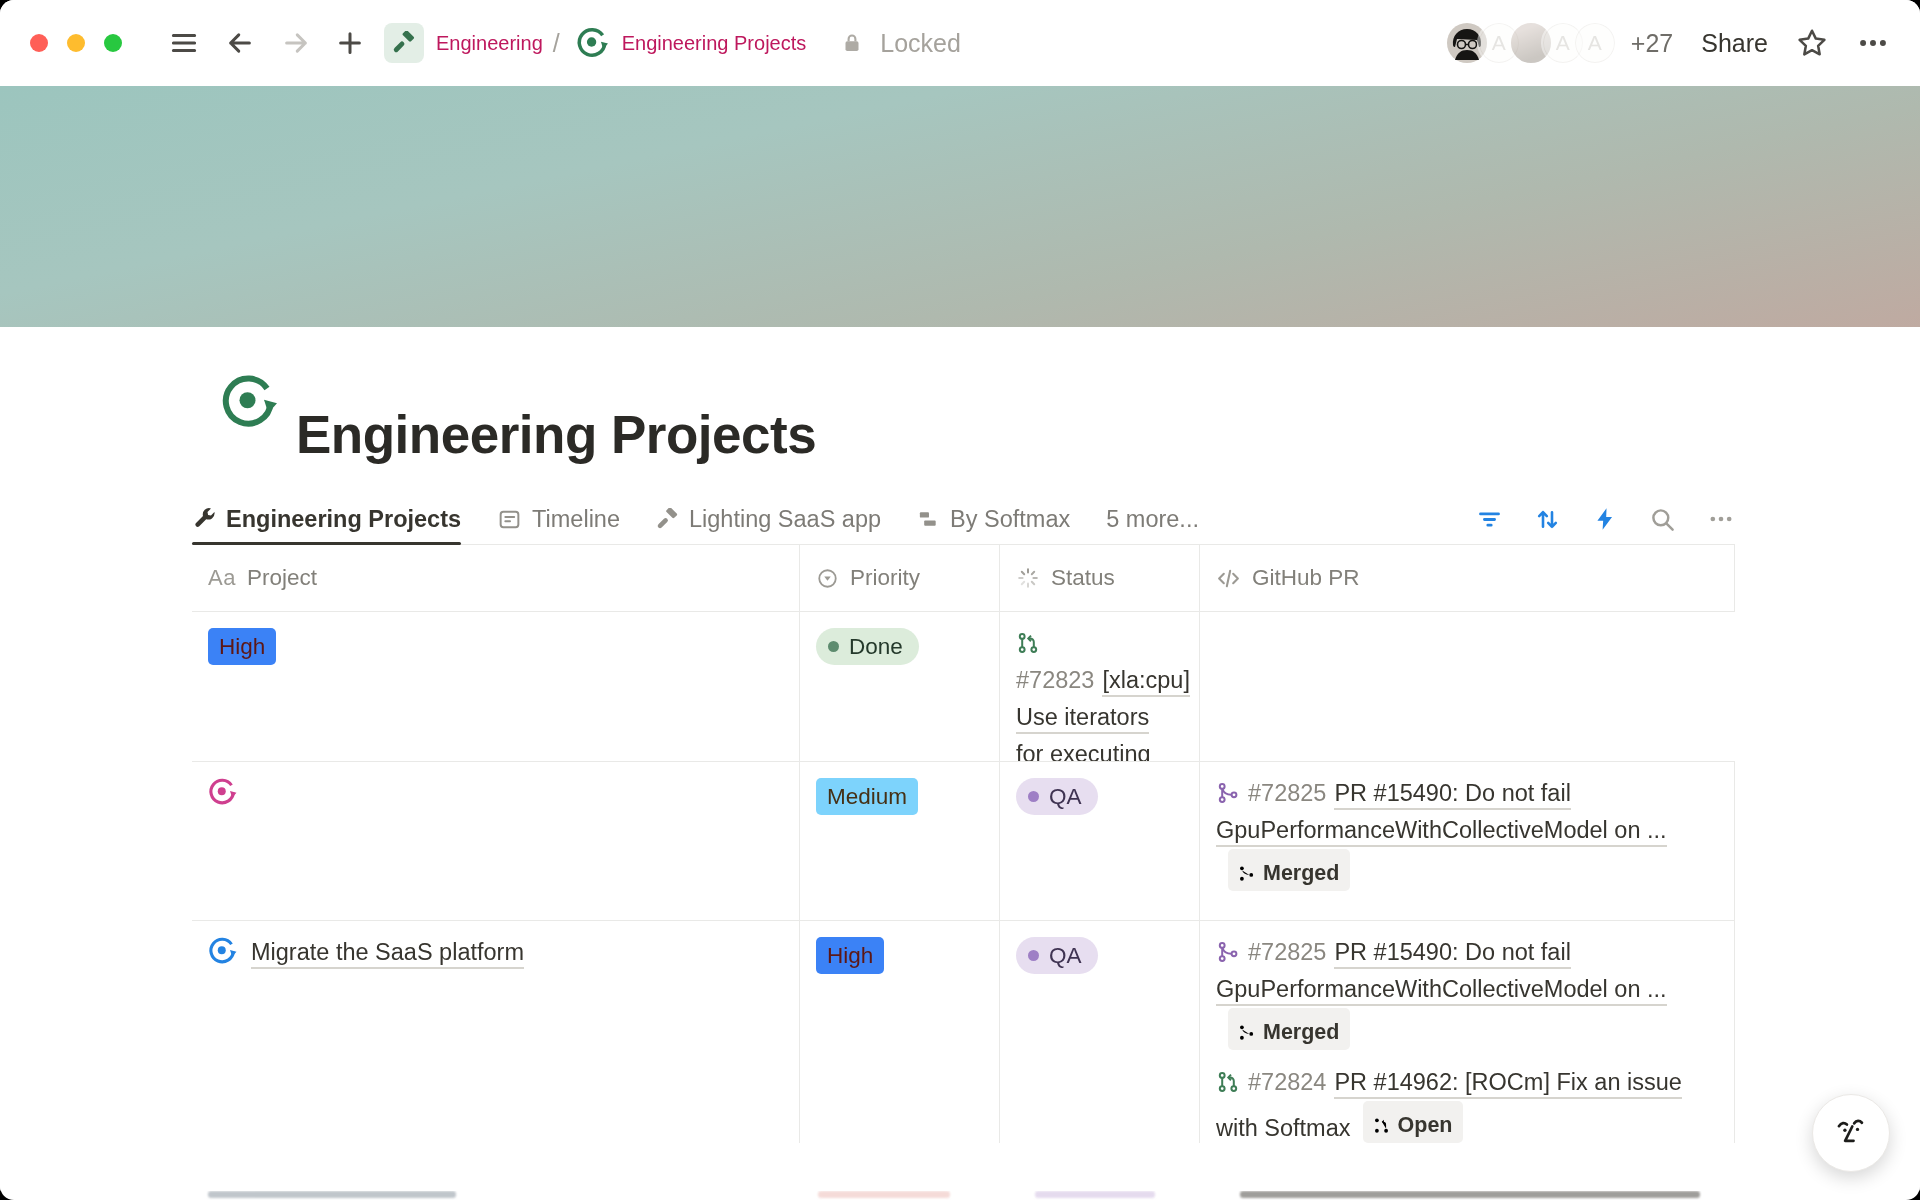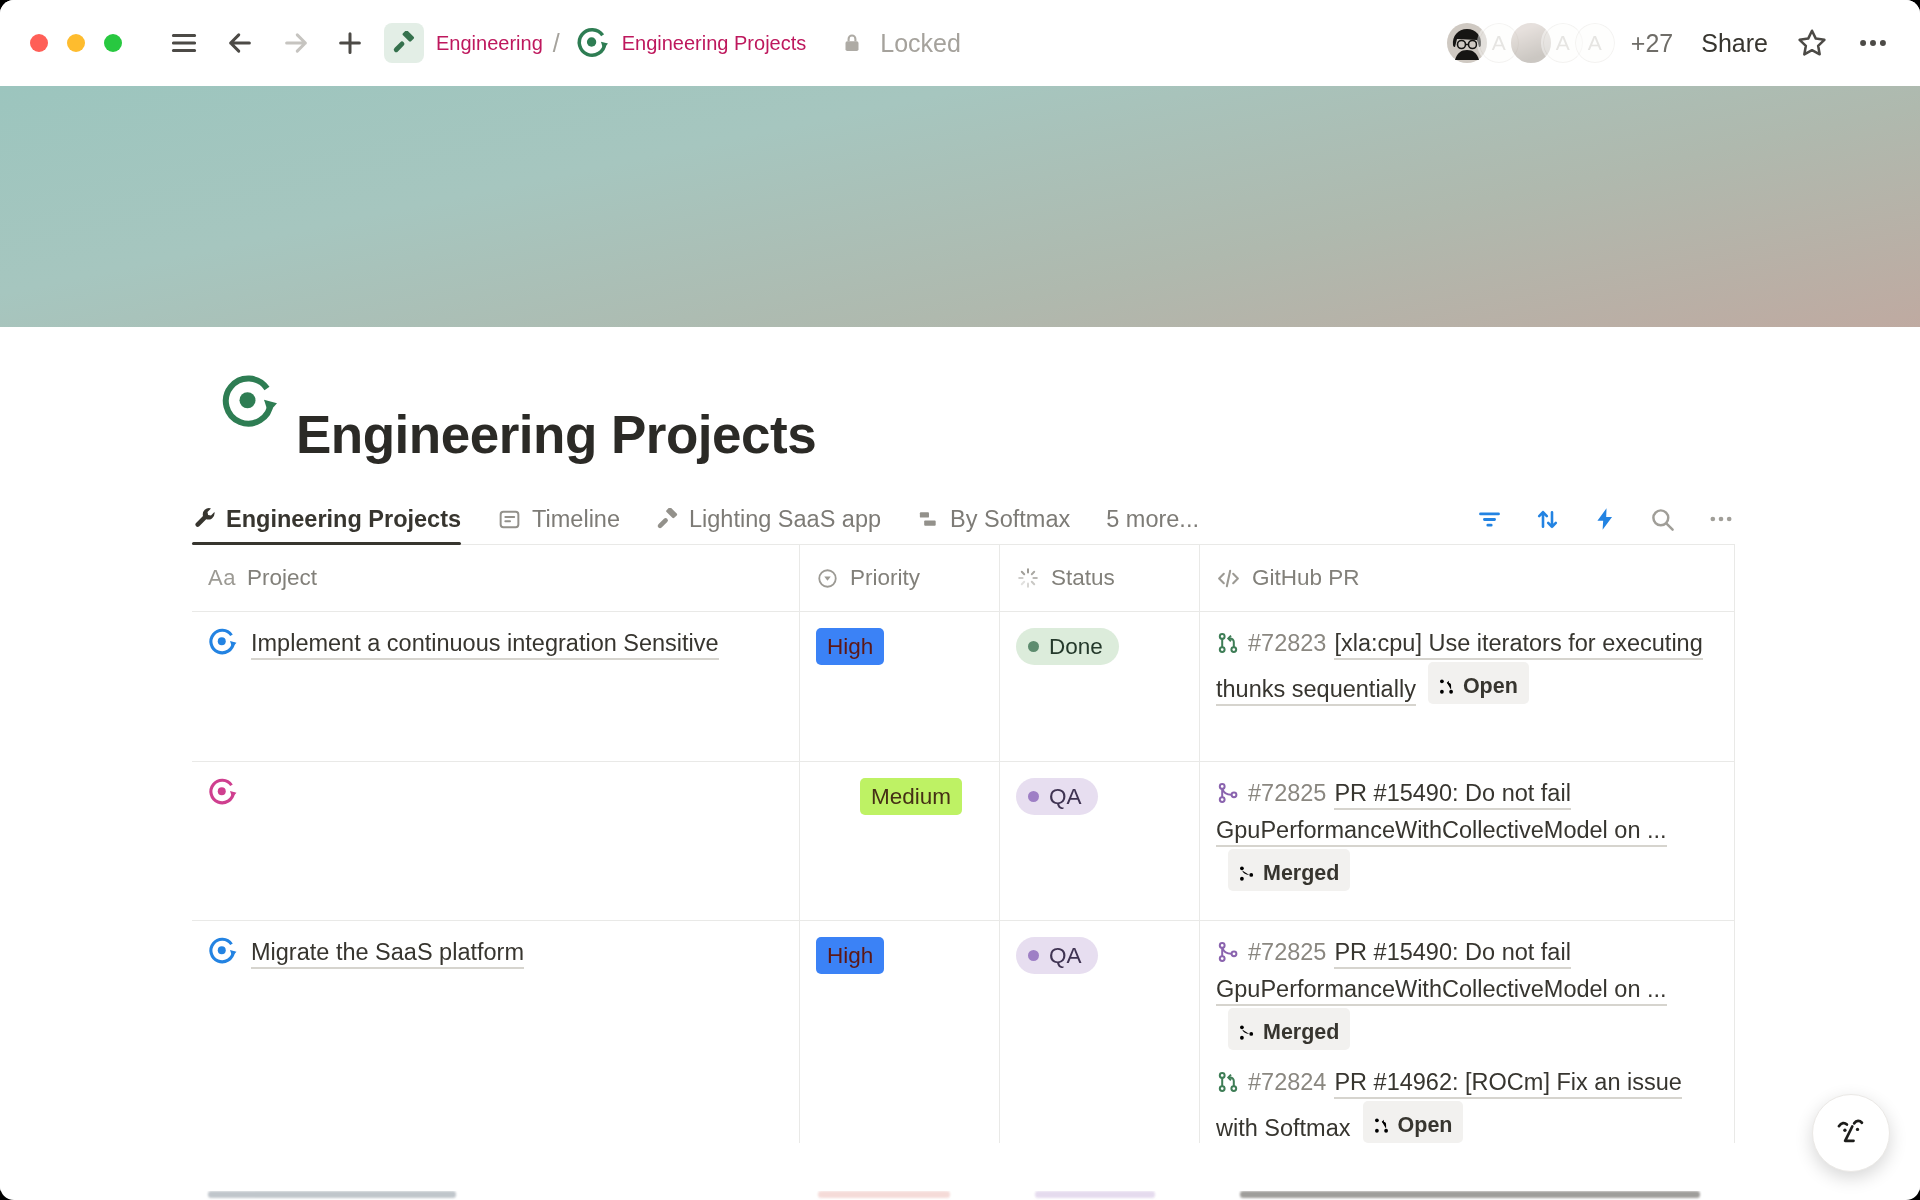--- a/index.html
+++ b/index.html
@@ -62,21 +62,21 @@
   .h-ic{color:#9c9a94;display:flex;}
   .aa{font-size:22px;color:#9c9a94;letter-spacing:.5px;}
 
   .row-icon{display:inline-block;vertical-align:-6px;width:30px;height:30px;margin-right:13px;}
   .row-icon.blue{color:#2383e2;}
   .row-icon.pink{color:#cf3f8f;}
   .proj-link{color:#37352f;border-bottom:2px solid #d6d4cе;border-bottom:2px solid #d6d4ce;padding-bottom:2px;}
 
   .badge{display:inline-block;border-radius:5px;padding:3px 11px;font-size:22.5px;line-height:31px;margin-top:3px;}
   .badge.red{background:#3b82f6;color:#5d1715;}
-  .badge.yellow{background:#bef264;color:#453015;margin-left:44px;}
+  .badge.yellow{background:#7dd3fc;color:#453015;}
   .pill{display:inline-flex;align-items:center;gap:10px;border-radius:999px;padding:3px 16px 3px 12px;font-size:22.5px;line-height:31px;margin-top:3px;justify-content:space-between;}
   .pill .dot{width:11px;height:11px;border-radius:50%;}
   .pill.green{background:#dcecdb;color:#24392b;}
   .pill.green .dot{background:#5e8c6f;}
   .pill.purple{background:#e7def0;color:#3f3352;}
   .pill.purple .dot{background:#9e7fc5;}
 
   .pr{margin-bottom:10px;}
   .pr:last-child{margin-bottom:0;}
   .pr-ic{display:inline-block;vertical-align:-4px;width:24px;height:24px;margin-right:8px;}
@@ -303,25 +303,20 @@
           <span class="h-ic">
             <svg width="25" height="25" viewBox="0 0 24 24" fill="none" stroke="currentColor" stroke-width="2" stroke-linecap="round" stroke-linejoin="round">
               <path d="M7.5 7.5 3 12l4.5 4.5M16.5 7.5 21 12l-4.5 4.5M13.6 4.5l-3.2 15"></path>
             </svg>
           </span>
           <span>GitHub PR</span>
         </div>
       </div>
     <div id="tbody">
         <div class="trow tbody-row" style="height: 149px;">
-          <div class="cell"><span class="row-icon blue"><svg width="30" height="30" viewBox="0 0 24 24">
-                <circle cx="11" cy="11.3" r="3.2" fill="currentColor"></circle>
-                <path d="M18.8 6.6A9 9 0 1 0 20.3 12.4" fill="none" stroke="currentColor" stroke-width="2.5"></path>
-                <path d="M17.6 11.1l5.2 1.4-3.5 3.9z" fill="currentColor"></path>
-              </svg></span><span class="proj-link">Implement a continuous integration Sensitive</span></div>
           <div class="cell"><span class="badge red">High</span></div>
           <div class="cell"><span class="pill green">
               <span class="dot"></span>
               <span>Done</span>
             </span></div>
           <div class="cell">
             <div class="pr"><span class="pr-ic open"><svg width="24" height="24" viewBox="0 0 24 24" fill="none" stroke="currentColor" stroke-width="2">
                   <circle cx="6.2" cy="5.4" r="2.4"></circle>
                   <circle cx="6.2" cy="18.6" r="2.4"></circle>
                   <path d="M6.2 8v8"></path>

